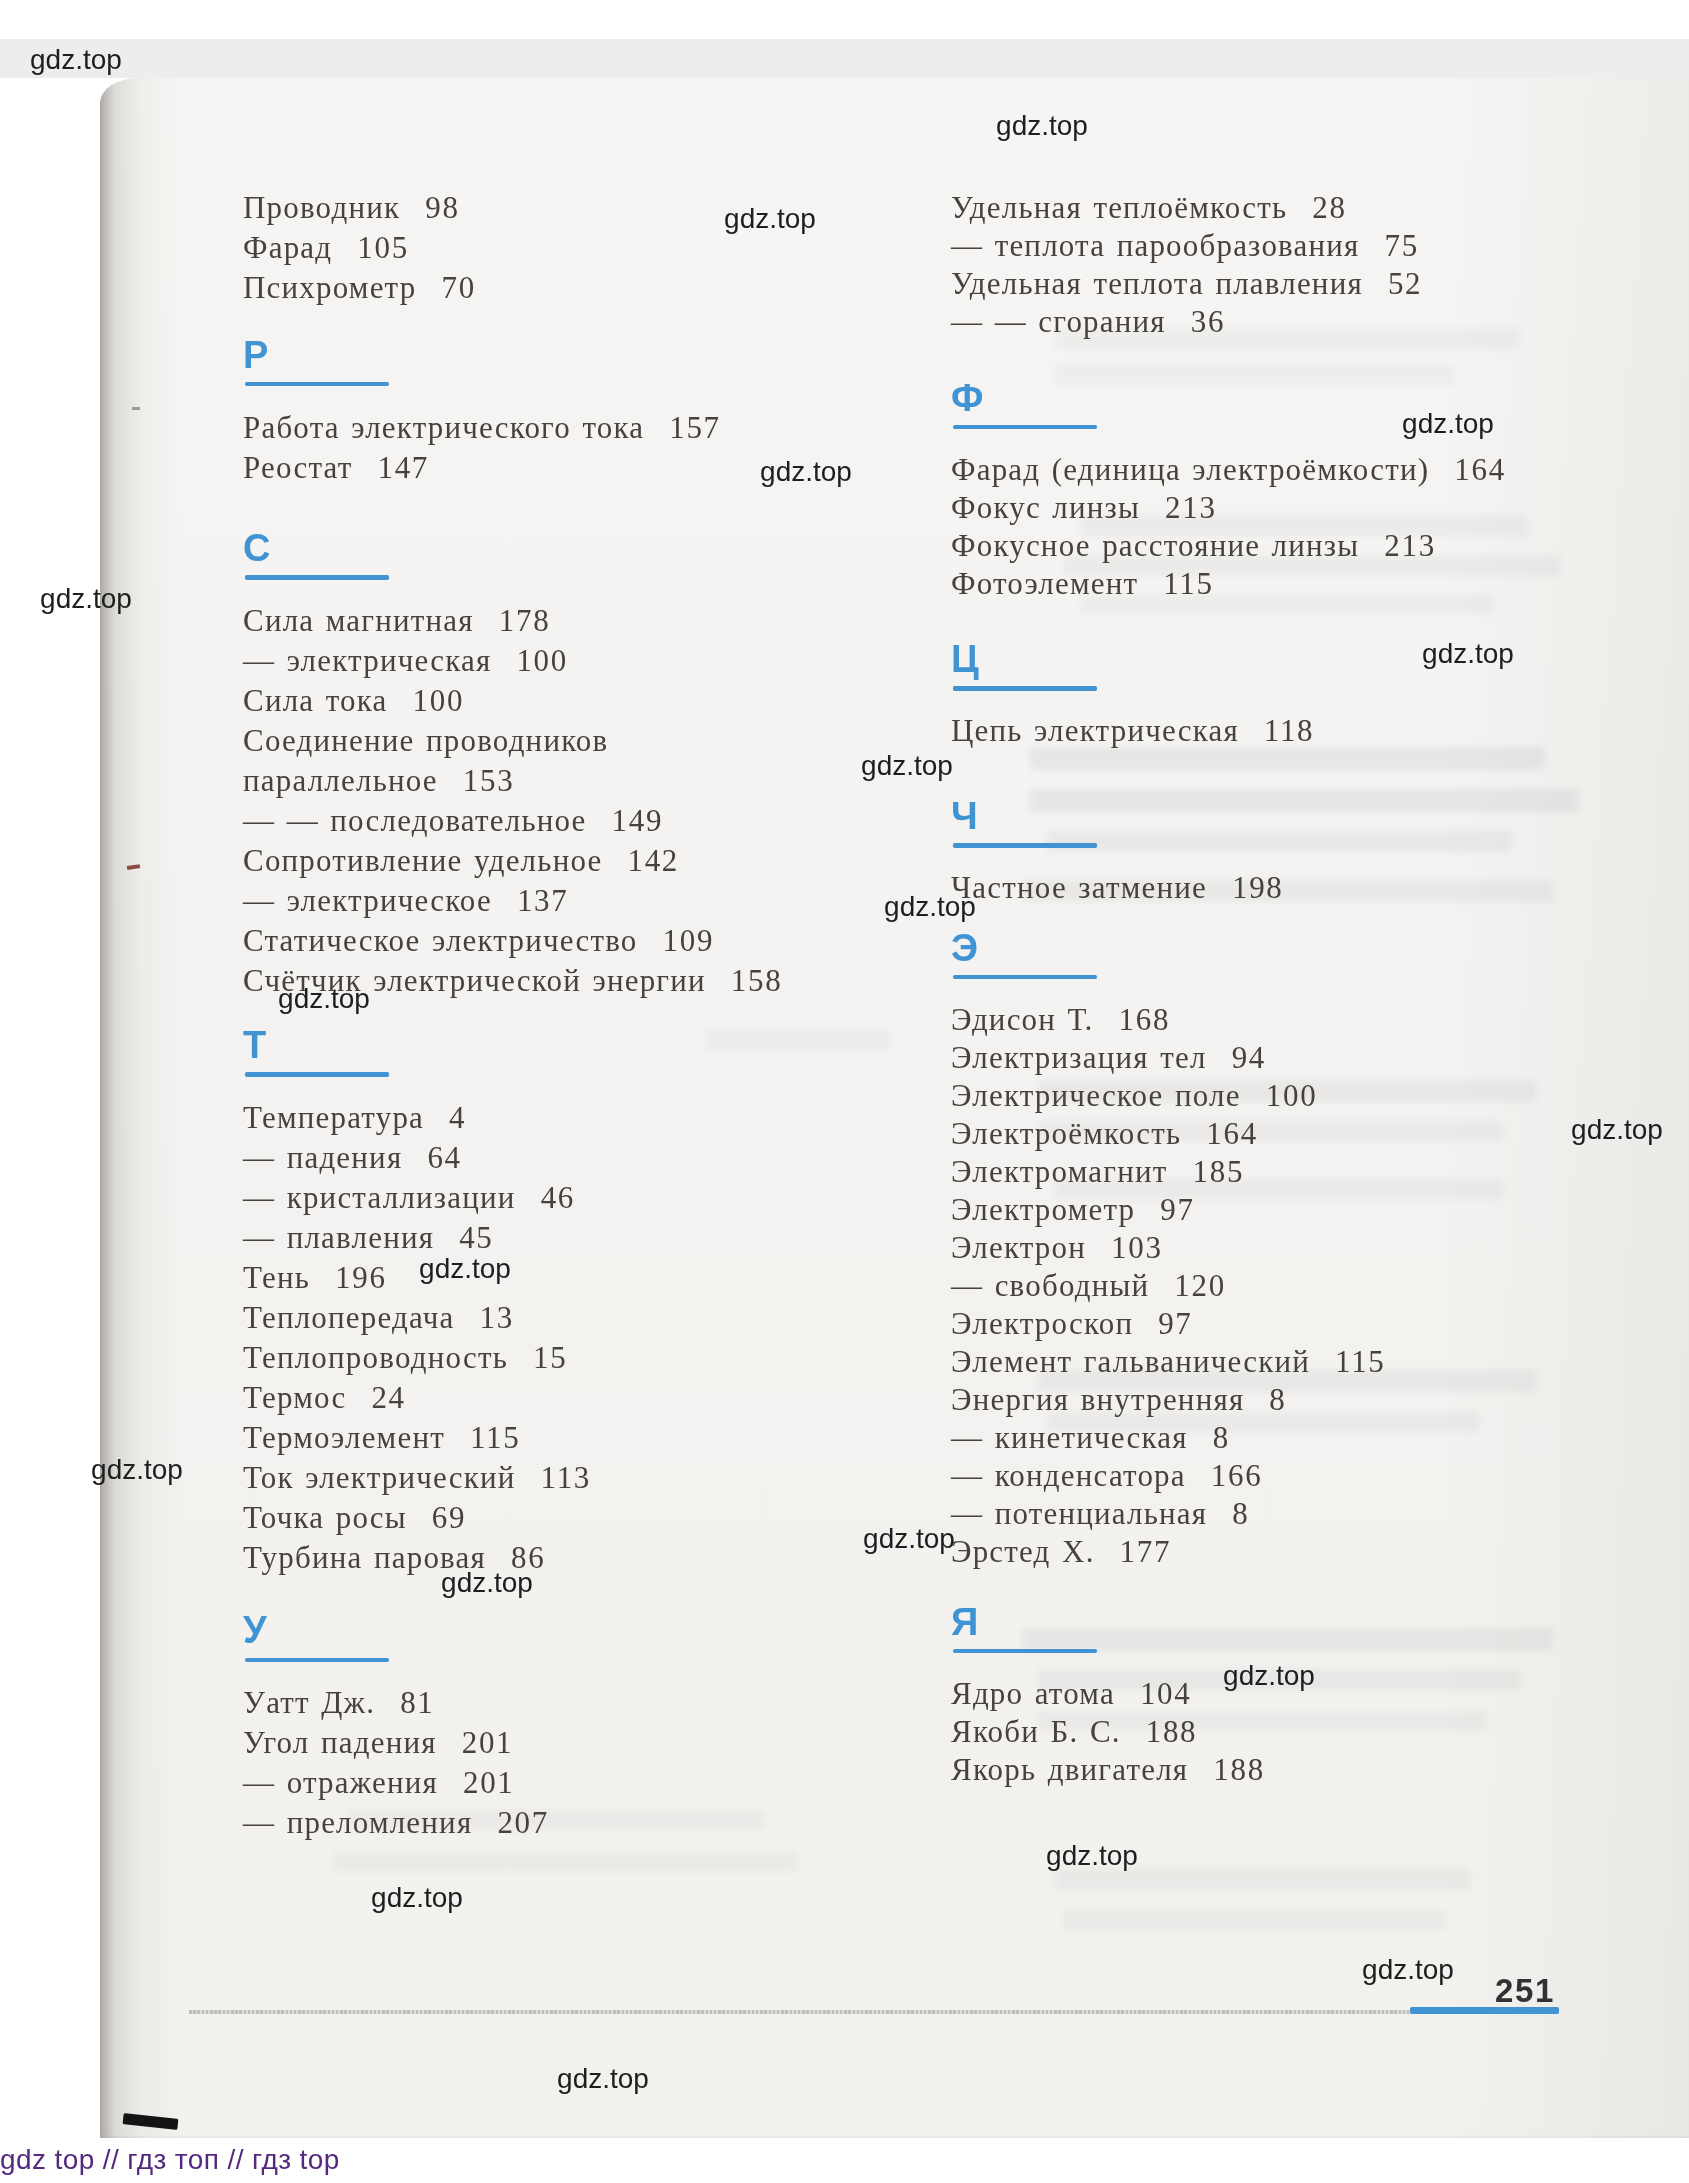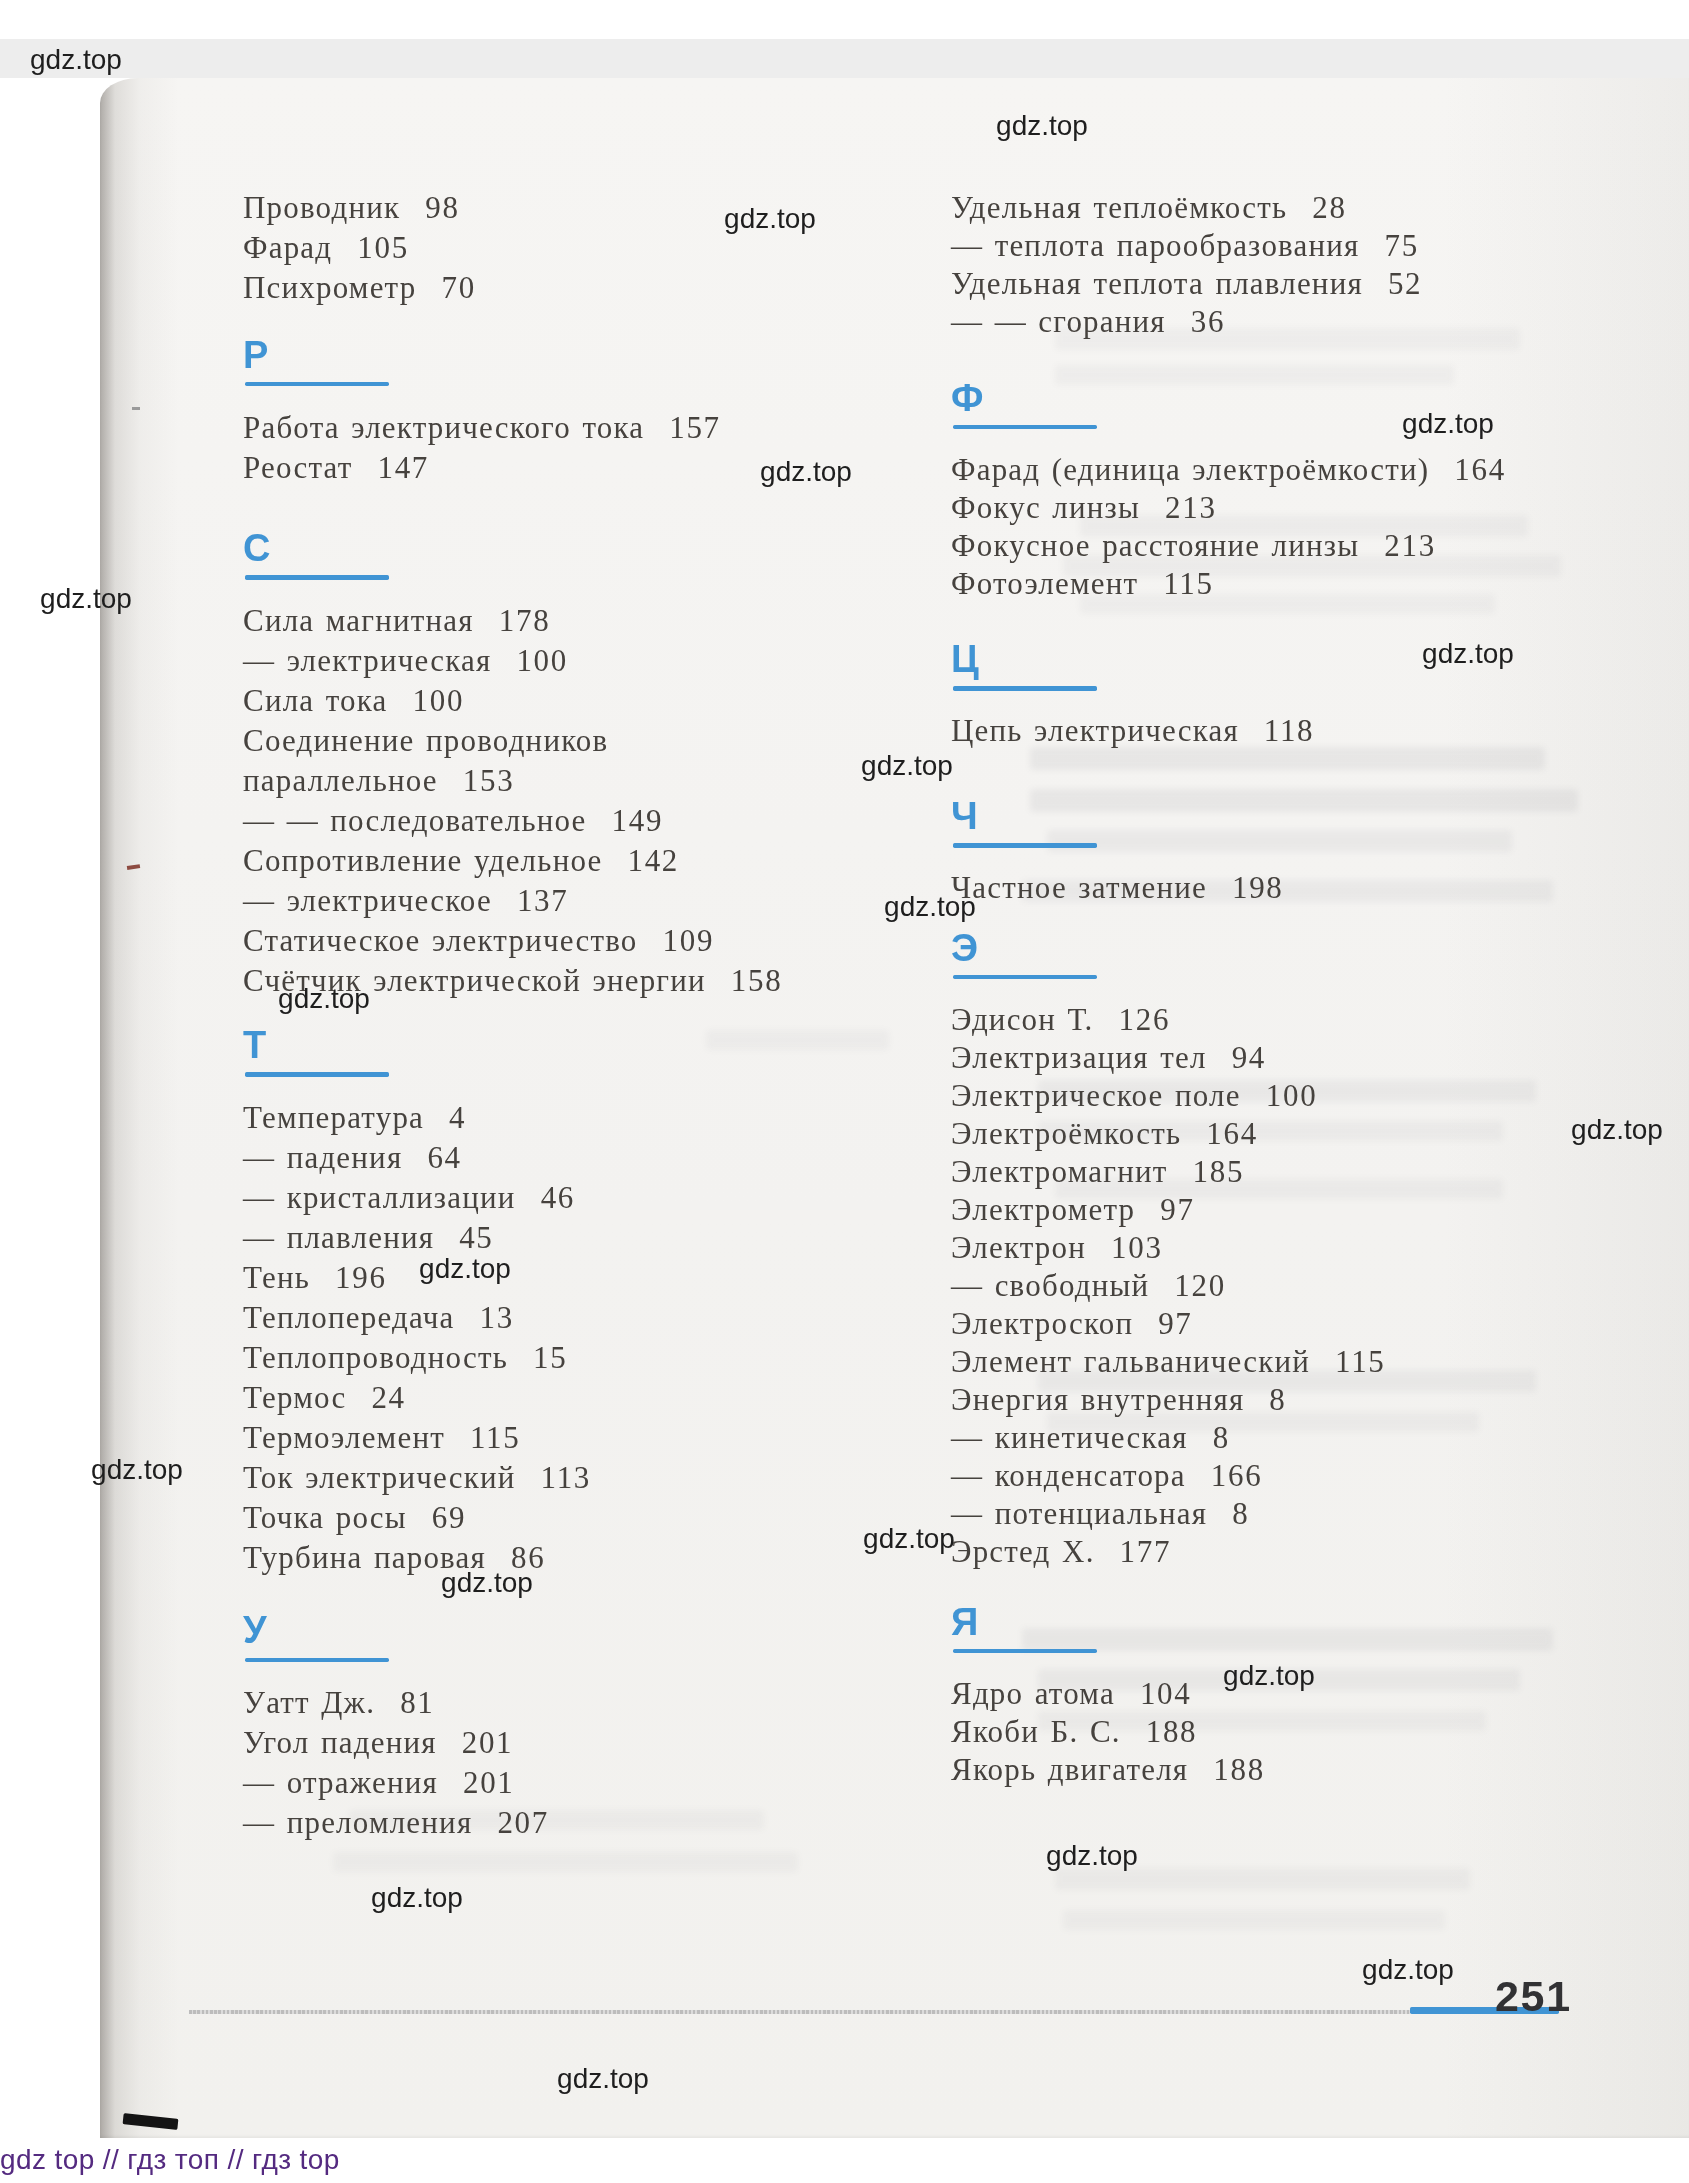--- a/index.html
+++ b/index.html
@@ -31,21 +31,21 @@
   .rule{width:144px;height:4.2px;background:var(--accent,#4094d4);margin:8.3px 0 21.6px 1.7px;border-radius:1.7px;}
   .col-left  .sec:nth-child(2){margin-top:28px;}
   .col-left  .sec:nth-child(3){margin-top:41px;}
   .col-left  .sec:nth-child(4){margin-top:25px;}
   .col-left  .sec:nth-child(5){margin-top:33px;}
   .col-right .sec:nth-child(2){margin-top:38px;}
   .col-right .sec:nth-child(3){margin-top:37px;}
   .col-right .sec:nth-child(4){margin-top:47px;}
   .col-right .sec:nth-child(5){margin-top:21.6px;}
   .col-right .sec:nth-child(6){margin-top:32px;}
-  .pagenum{position:absolute;left:1495px;top:1972px;font-size:43px;font-weight:700;
+  .pagenum{position:absolute;left:1495px;top:1972px;font-size:33px;font-weight:700;
            color:#323234;letter-spacing:1.7px;}
   .rule-gray{position:absolute;left:189px;top:2010px;width:1221px;height:4.2px;opacity:.85;
            background:repeating-linear-gradient(90deg,#b3b3b3 0 2.5px,#d8d8d8 2.5px 4.2px);}
   .rule-blue{position:absolute;left:1410px;top:2007px;width:149px;height:6.6px;
            background:var(--accent,#4b9edb);border-radius:1.7px;}
   .footer{position:absolute;top:2144px;left:0;right:0;text-align:left;
           font-size:28px;font-weight:500;color:var(--purple,#542a80);letter-spacing:0.4px;}
   .bleed{position:absolute;background:#6b6b75;filter:blur(3.3px);border-radius:3.3px;}
   .mark{position:absolute;}
 </style>
@@ -305,21 +305,21 @@
     <span class="term">Частное затмение</span><span class="num">198</span>
   </div>
 </div>
   </section>
 
   <section class="sec">
     <div class="letter">Э</div>
     <div class="rule"></div>
     <div class="lines">
   <div class="line">
-    <span class="term">Эдисон Т.</span><span class="num">126</span>
+    <span class="term">Эдисон Т.</span><span class="num">168</span>
   </div>
 
   <div class="line">
     <span class="term">Электризация тел</span><span class="num">94</span>
   </div>
 
   <div class="line">
     <span class="term">Электрическое поле</span><span class="num">100</span>
   </div>
 

